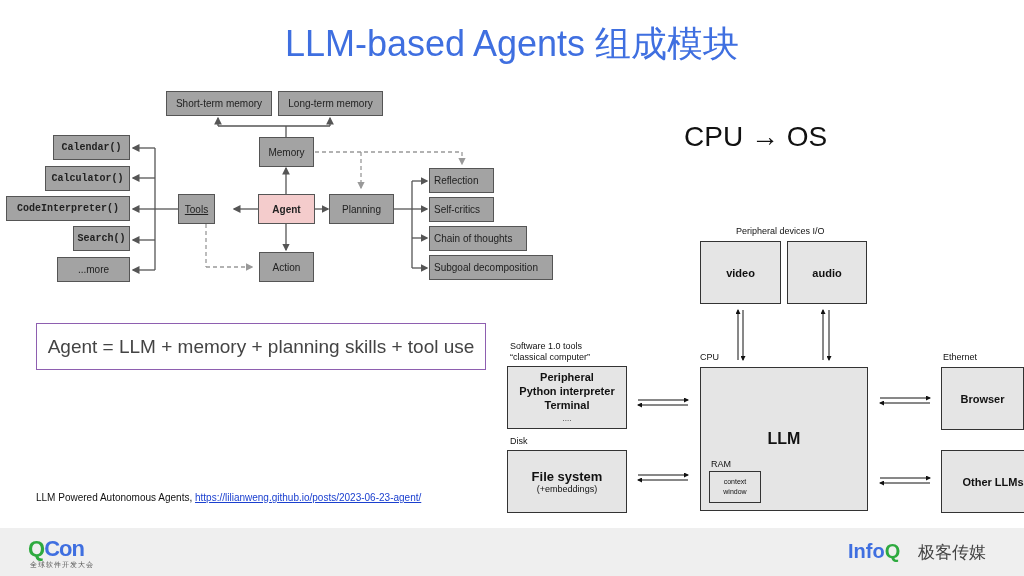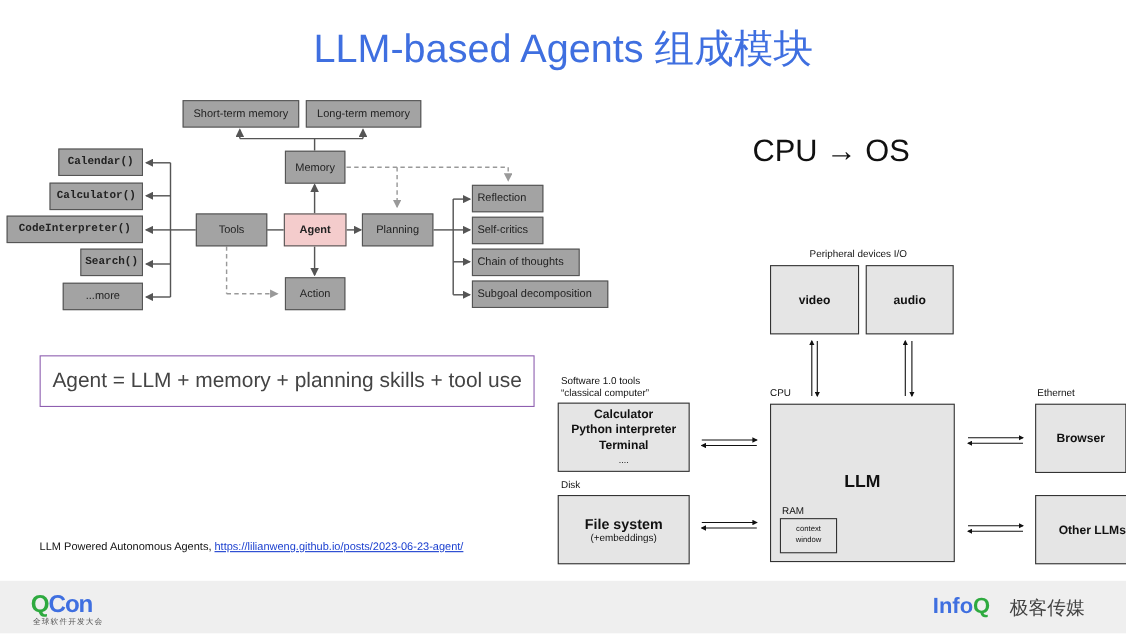--- a/index.html
+++ b/index.html
@@ -74,21 +74,21 @@
     <line x1="462" y1="152" x2="462" y2="164" marker-end="url(#ahg)"></line>
     <line x1="206" y1="224" x2="206" y2="267"></line>
     <line x1="206" y1="267" x2="252" y2="267" marker-end="url(#ahg)"></line>
   </g>
 </svg>
 
 <div class="gbox" style="left:166px;top:91px;width:106px;height:25px;">Short-term memory</div>
 <div class="gbox" style="left:278px;top:91px;width:105px;height:25px;">Long-term memory</div>
 <div class="gbox" style="left:259px;top:137px;width:55px;height:30px;">Memory</div>
 <div class="gbox agent" style="left:258px;top:194px;width:57px;height:30px;">Agent</div>
-<div class="gbox" style="left:178px;top:194px;width:65px;height:30px;">Tools</div>
+<div class="gbox" style="left:178px;top:194px;width:37px;height:30px;text-decoration:underline;">Tools</div>
 <div class="gbox" style="left:329px;top:194px;width:65px;height:30px;">Planning</div>
 <div class="gbox" style="left:259px;top:252px;width:55px;height:30px;">Action</div>
 
 <div class="gbox mono" style="left:53px;top:135px;width:77px;height:25px;">Calendar()</div>
 <div class="gbox mono" style="left:45px;top:166px;width:85px;height:25px;">Calculator()</div>
 <div class="gbox mono" style="left:6px;top:196px;width:124px;height:25px;">CodeInterpreter()</div>
 <div class="gbox mono" style="left:73px;top:226px;width:57px;height:25px;">Search()</div>
 <div class="gbox" style="left:57px;top:257px;width:73px;height:25px;">...more</div>
 
 <div class="gbox left-align" style="left:429px;top:168px;width:65px;height:25px;">Reflection</div>
@@ -124,21 +124,21 @@
   </g>
 </svg>
 
 <div class="lbl" style="left:736px;top:226px;">Peripheral devices I/O</div>
 <div class="wbox" style="left:700px;top:241px;width:81px;height:63px;font-size:11px;font-weight:bold;">video</div>
 <div class="wbox" style="left:787px;top:241px;width:80px;height:63px;font-size:11px;font-weight:bold;">audio</div>
 
 <div class="lbl" style="left:510px;top:341px;">Software 1.0 tools</div>
 <div class="lbl" style="left:510px;top:352px;">“classical computer”</div>
 <div class="wbox" style="left:507px;top:366px;width:120px;height:63px;font-size:11px;font-weight:bold;line-height:14px;">
-  <div>Calculator</div>
+  <div>Peripheral</div>
   <div>Python interpreter</div>
   <div>Terminal</div>
   <div style="font-weight:normal;font-size:8px;">....</div>
 </div>
 
 <div class="lbl" style="left:510px;top:436px;">Disk</div>
 <div class="wbox" style="left:507px;top:450px;width:120px;height:63px;">
   <div style="font-size:13px;font-weight:bold;">File system</div>
   <div style="font-size:9px;">(+embeddings)</div>
 </div>

